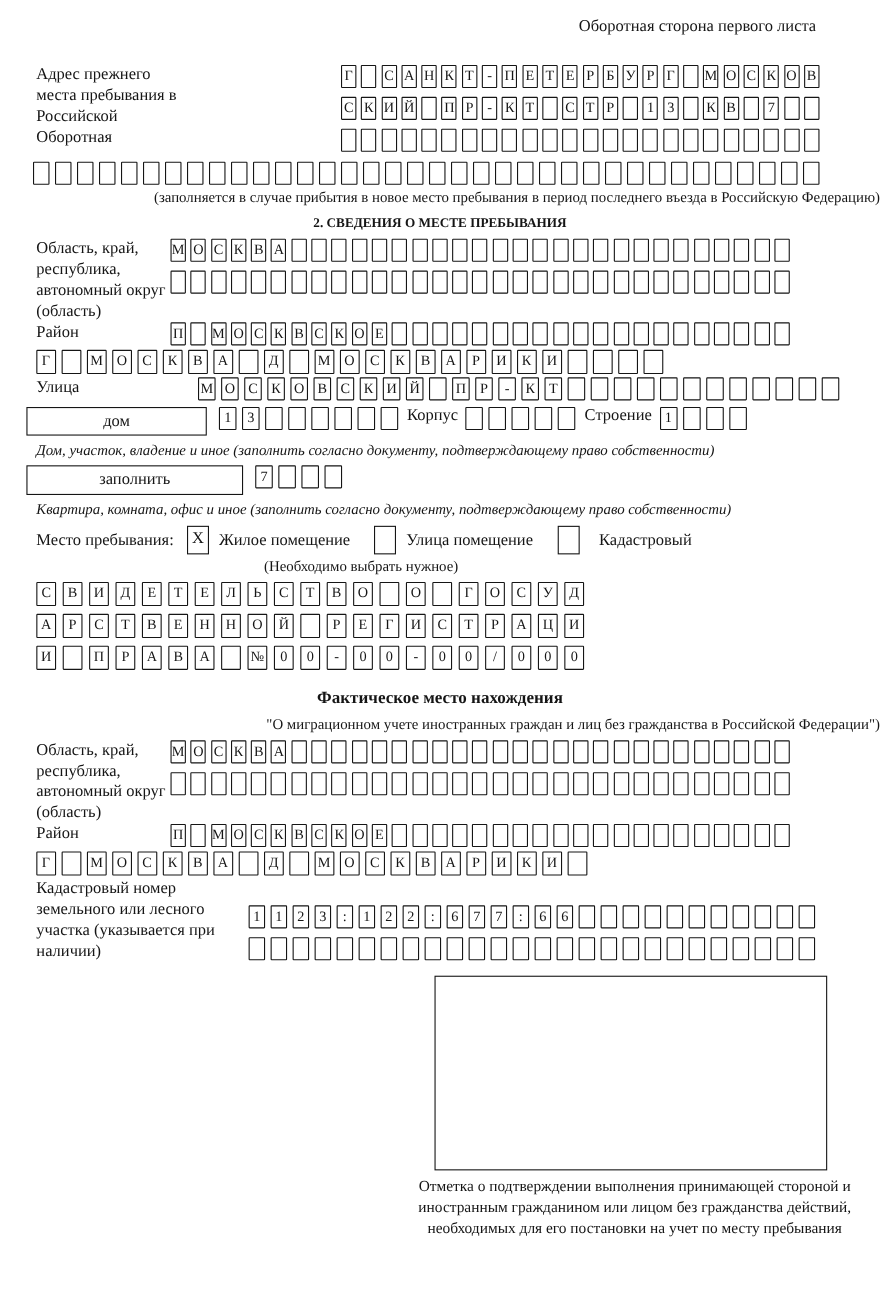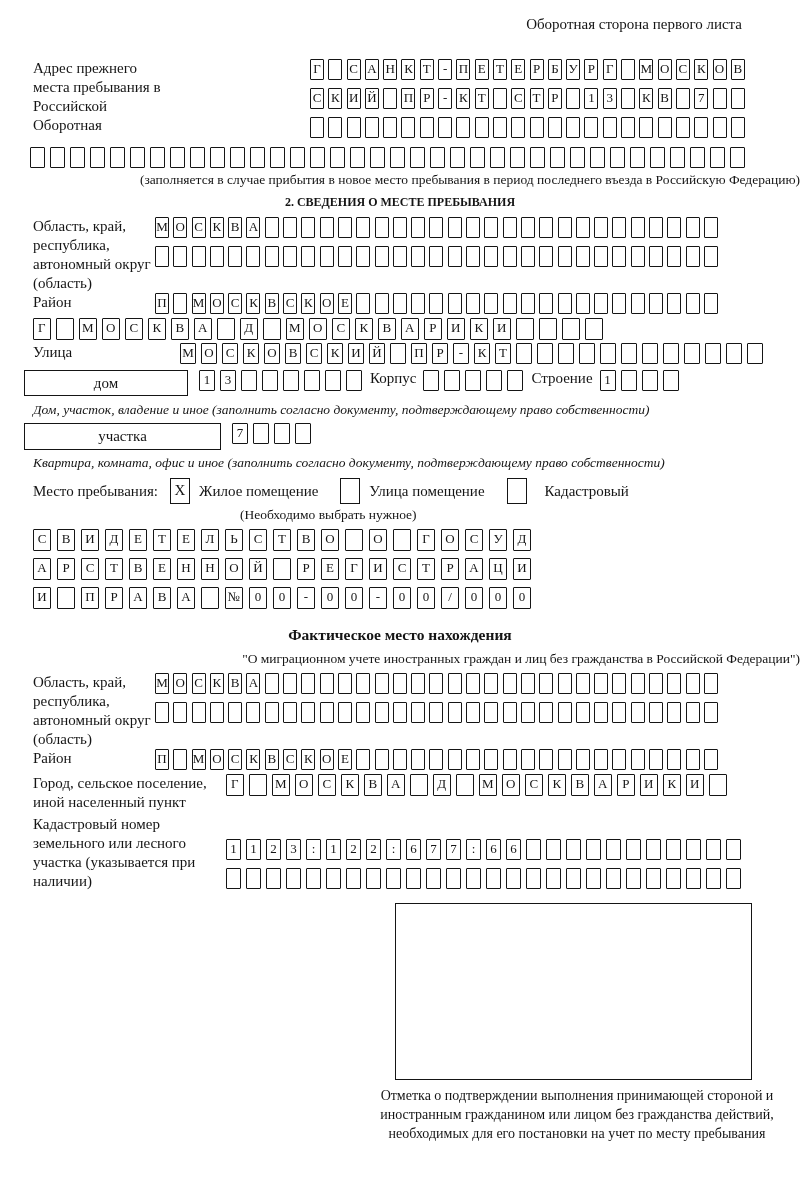--- a/index.html
+++ b/index.html
@@ -111,21 +111,21 @@
     <div class="cellrow md"><span class="cell">1</span><span class="cell">3</span><span class="cell"></span><span class="cell"></span><span class="cell"></span><span class="cell"></span><span class="cell"></span><span class="cell"></span></div>
     <div class="inline-lbl">Корпус</div>
     <div class="cellrow md"><span class="cell"></span><span class="cell"></span><span class="cell"></span><span class="cell"></span><span class="cell"></span></div>
     <div class="inline-lbl">Строение</div>
     <div class="cellrow md"><span class="cell">1</span><span class="cell"></span><span class="cell"></span><span class="cell"></span></div>
   </div>
   <div class="note note-ind">Дом, участок, владение и иное (заполнить согласно документу, подтверждающему право собственности)</div>
 
   <div class="domrow">
     <div class="widebox kv-box">
-      <span>участка</span>
+      <span>заполнить</span>
     </div>
     <div class="cellrow md"><span class="cell">7</span><span class="cell"></span><span class="cell"></span><span class="cell"></span></div>
   </div>
   <div class="note note-ind">Квартира, комната, офис и иное (заполнить согласно документу, подтверждающему право собственности)</div>
 
   <div class="mestorow">
     <span style="margin-right:12px;">Место пребывания:</span>
     <span class="chk">X</span>
     <span class="opt">Жилое помещение</span>
     <span class="chk"></span>
@@ -153,21 +153,20 @@
       <div class="cellrow"><span class="cell"></span><span class="cell"></span><span class="cell"></span><span class="cell"></span><span class="cell"></span><span class="cell"></span><span class="cell"></span><span class="cell"></span><span class="cell"></span><span class="cell"></span><span class="cell"></span><span class="cell"></span><span class="cell"></span><span class="cell"></span><span class="cell"></span><span class="cell"></span><span class="cell"></span><span class="cell"></span><span class="cell"></span><span class="cell"></span><span class="cell"></span><span class="cell"></span><span class="cell"></span><span class="cell"></span><span class="cell"></span><span class="cell"></span><span class="cell"></span><span class="cell"></span><span class="cell"></span><span class="cell"></span><span class="cell"></span></div>
     </div>
   </div>
 
   <div class="frow">
     <div class="lbl w122">Район</div>
     <div class="cellrow"><span class="cell">П</span><span class="cell"></span><span class="cell">М</span><span class="cell">О</span><span class="cell">С</span><span class="cell">К</span><span class="cell">В</span><span class="cell">С</span><span class="cell">К</span><span class="cell">О</span><span class="cell">Е</span><span class="cell"></span><span class="cell"></span><span class="cell"></span><span class="cell"></span><span class="cell"></span><span class="cell"></span><span class="cell"></span><span class="cell"></span><span class="cell"></span><span class="cell"></span><span class="cell"></span><span class="cell"></span><span class="cell"></span><span class="cell"></span><span class="cell"></span><span class="cell"></span><span class="cell"></span><span class="cell"></span><span class="cell"></span><span class="cell"></span></div>
   </div>
 
   <div class="frow" style="margin-top:3px;">
-    <div class="lbl w193">Город, сельское поселение, иной населенный пункт</div>
     <div class="cellrow lg"><span class="cell">Г</span><span class="cell"></span><span class="cell">М</span><span class="cell">О</span><span class="cell">С</span><span class="cell">К</span><span class="cell">В</span><span class="cell">А</span><span class="cell"></span><span class="cell">Д</span><span class="cell"></span><span class="cell">М</span><span class="cell">О</span><span class="cell">С</span><span class="cell">К</span><span class="cell">В</span><span class="cell">А</span><span class="cell">Р</span><span class="cell">И</span><span class="cell">К</span><span class="cell">И</span><span class="cell"></span></div>
   </div>
 
   <div class="frow" style="margin-top:3px;">
     <div class="lbl w193">Кадастровый номер земельного или лесного участка (указывается при наличии)</div>
     <div class="rows kad-rows">
       <div class="cellrow kad"><span class="cell">1</span><span class="cell">1</span><span class="cell">2</span><span class="cell">3</span><span class="cell">:</span><span class="cell">1</span><span class="cell">2</span><span class="cell">2</span><span class="cell">:</span><span class="cell">6</span><span class="cell">7</span><span class="cell">7</span><span class="cell">:</span><span class="cell">6</span><span class="cell">6</span><span class="cell"></span><span class="cell"></span><span class="cell"></span><span class="cell"></span><span class="cell"></span><span class="cell"></span><span class="cell"></span><span class="cell"></span><span class="cell"></span><span class="cell"></span><span class="cell"></span></div>
       <div class="cellrow kad"><span class="cell"></span><span class="cell"></span><span class="cell"></span><span class="cell"></span><span class="cell"></span><span class="cell"></span><span class="cell"></span><span class="cell"></span><span class="cell"></span><span class="cell"></span><span class="cell"></span><span class="cell"></span><span class="cell"></span><span class="cell"></span><span class="cell"></span><span class="cell"></span><span class="cell"></span><span class="cell"></span><span class="cell"></span><span class="cell"></span><span class="cell"></span><span class="cell"></span><span class="cell"></span><span class="cell"></span><span class="cell"></span><span class="cell"></span></div>
     </div>
   </div>

